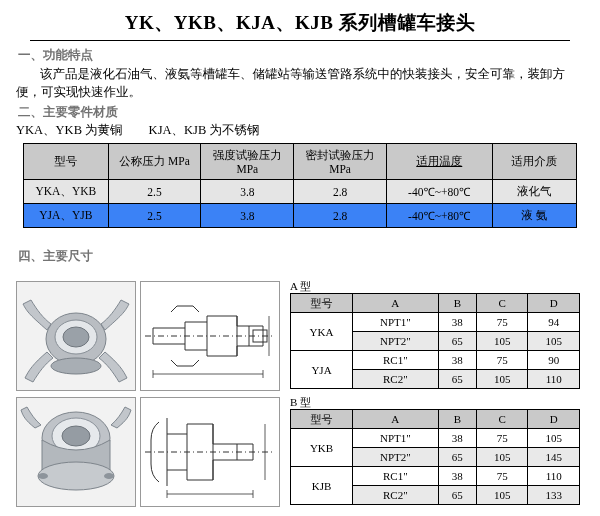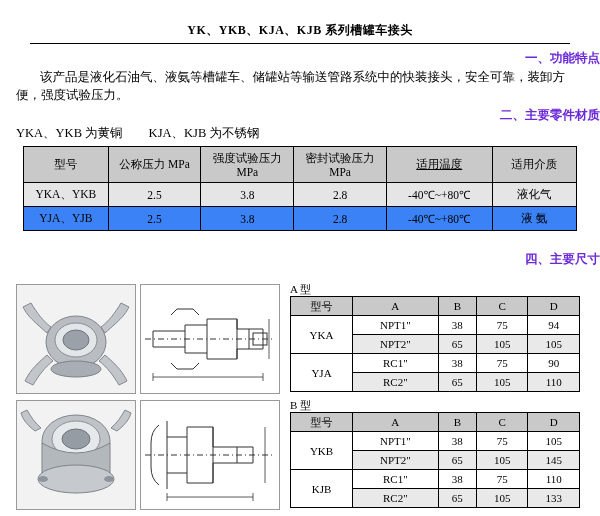--- a/index.html
+++ b/index.html
@@ -10,38 +10,37 @@
     background: #ffffff;
     font-family: "Liberation Serif", serif;
     color: #000000;
     position: relative;
     overflow: hidden;
   }
   .page { position: relative; width: 600px; height: 516px; padding: 0; }
 
   .title {
     text-align: center;
-    font-size: 12px;
+    font-size: 19px;
     font-weight: bold;
     font-family: "Liberation Serif", serif;
     letter-spacing: 0.5px;
-    margin: 22px 0 2px 0;
+    margin: 10px 0 2px 0;
   }
   .rule {
     width: 540px;
     height: 1px;
     background: #000;
     margin: 4px auto 6px auto;
   }
   .section-head {
-    color: #6d28d9;
+    color: #737373;
     font-weight: bold;
     font-size: 12.5px;
     margin: 3px 0 1px 18px;
-    text-align: right;
   }
   .para {
     font-size: 12.5px;
     line-height: 1.45;
     margin: 0 16px 0 16px;
     text-indent: 24px;
   }
   .materials {
     font-size: 12.5px;
     margin: 1px 0 0 16px;
@@ -124,21 +123,21 @@
 </style>
 </head>
 <body>
 
 <div class="page">
 
   <div class="title">YK、YKB、KJA、KJB 系列槽罐车接头</div>
   <div class="rule"></div>
 
   <div class="section-head">一、功能特点</div>
-  <div class="para">该产品是液化石油气、液氨等槽罐车、储罐站等输送管路系统中的快装接头，安全可靠，装卸方便，强度试验压力。</div>
+  <div class="para">该产品是液化石油气、液氨等槽罐车、储罐站等输送管路系统中的快装接头，安全可靠，装卸方便，可实现快速作业。</div>
 
   <div class="section-head">二、主要零件材质</div>
   <div class="materials">
     <span>YKA、YKB 为黄铜</span><span class="gap"></span><span>KJA、KJB 为不锈钢</span>
   </div>
 
 
   <table class="spec">
     <thead>
       <tr>

